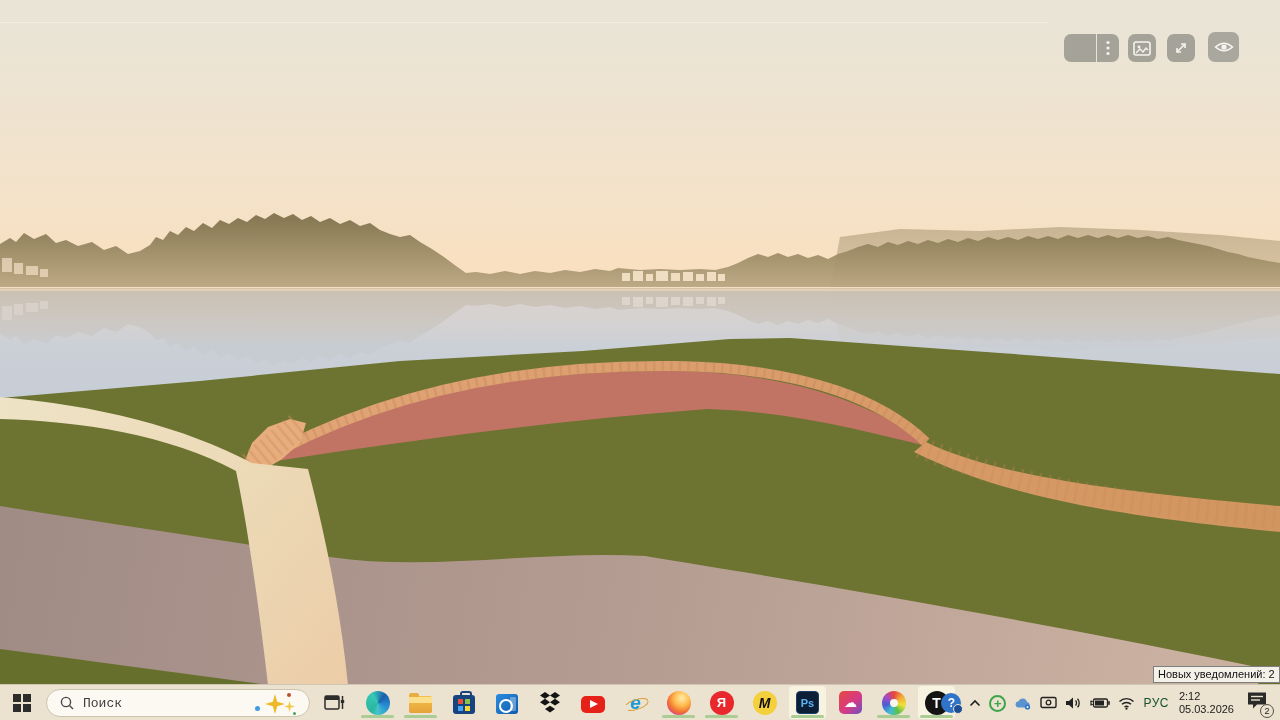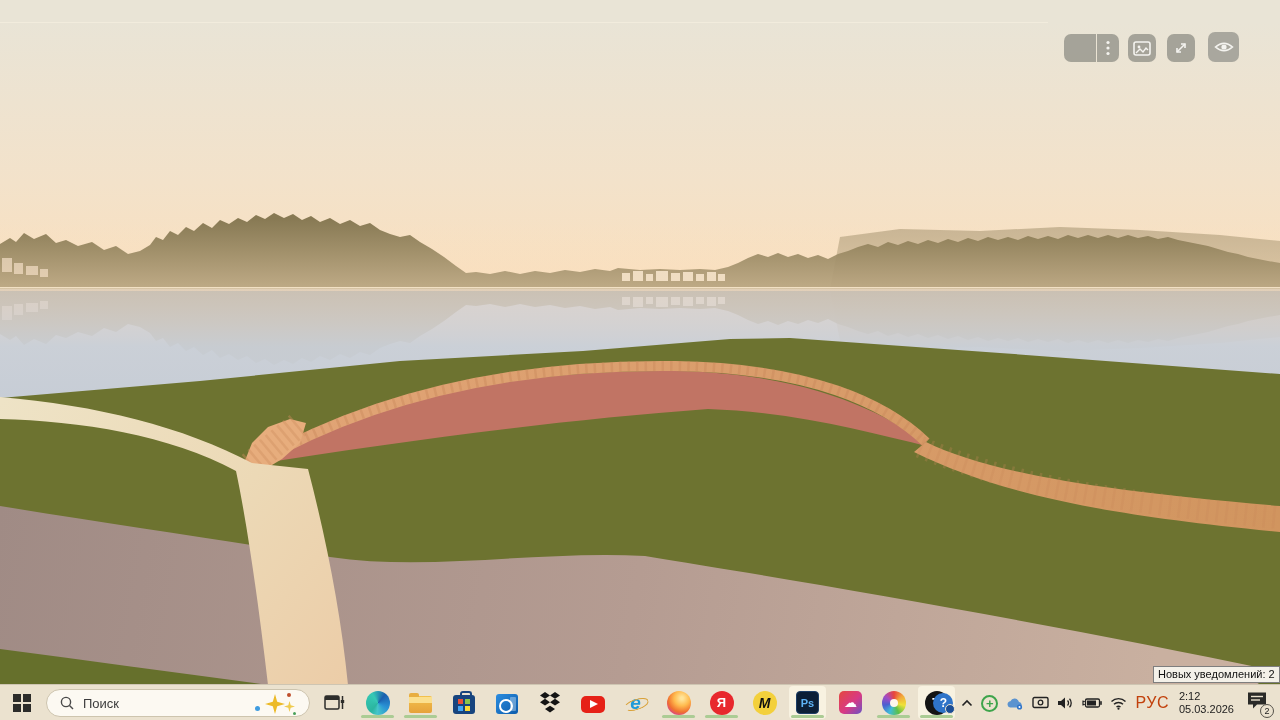--- a/index.html
+++ b/index.html
@@ -29,21 +29,21 @@
 
   
   #tooltip{position:absolute;left:1153px;top:643px;background:#f4f1e9;border:1px solid #7e7e7e;color:#111;font-size:11px;line-height:13px;padding:1px 4px;white-space:nowrap;}
 
   
   #taskbar{position:absolute;left:0;top:684px;width:1280px;height:36px;background:#ebe2cf;border-top:1px solid rgba(120,110,90,.25);}
   #start{position:absolute;left:13px;top:9px;width:18px;height:18px;display:grid;grid-template-columns:8px 8px;grid-template-rows:8px 8px;gap:2px;}
   #start i{background:#2c2c2a;}
   #searchbox{position:absolute;left:46px;top:4px;width:264px;height:28px;background:#fcf9f2;border:1px solid #cdc4ae;border-radius:14px;display:flex;align-items:center;}
   #search-mag{margin-left:13px;}
-  #search-text{margin-left:9px;font-size:13px;color:#3c3c3c;}
+  #search-text{margin-left:9px;font-size:13px;color:#3c3c3c;font-family:Liberation Mono, monospace;}
   #sparkles{position:absolute;right:12px;top:2px;width:46px;height:24px;}
   .star{position:absolute;clip-path:polygon(50% 0,61% 39%,100% 50%,61% 61%,50% 100%,39% 61%,0 50%,39% 39%);}
   #star-big{left:14px;top:2px;width:20px;height:20px;background:#ecba28;}
   #star-sm{left:33px;top:9px;width:11px;height:11px;background:#efcb4e;}
   .dotc{position:absolute;border-radius:50%;}
   #dot-blue{left:4px;top:14px;width:5px;height:5px;background:#3f9ce0;}
   #dot-red{left:36px;top:1px;width:4px;height:4px;background:#bf4f2c;}
   #dot-green{left:42px;top:20px;width:3px;height:3px;background:#49a05a;}
 
   #apps{position:absolute;left:316px;top:1px;display:flex;gap:6px;}
@@ -81,21 +81,21 @@
   .i-ie{position:relative;color:#1f9ad9;}
   .gl-e{font-size:19px;font-style:italic;line-height:1;}
   .i-ie::after{content:"";position:absolute;left:0px;top:8px;width:23px;height:9px;border:1.5px solid #d9a23a;border-radius:50%;transform:rotate(-18deg);border-left-color:transparent;}
 
   
   #tray{position:absolute;right:10px;top:0;height:36px;display:flex;align-items:center;gap:8px;}
   .tri{display:flex;align-items:center;justify-content:center;position:relative;}
   #tray-help{width:20px;height:20px;border-radius:50%;background:#2f74c9;color:#fff;font-size:12px;font-weight:bold;}
   #tray-help::after{content:"";position:absolute;right:-2px;bottom:-1px;width:8px;height:8px;border-radius:50%;background:#1b4e96;border:1px solid #ebe2cf;}
   #tray-green{width:17px;height:17px;border-radius:50%;border:2.5px solid #3da44b;color:#3da44b;font-weight:900;font-size:13px;line-height:1;}
-  #tray-lang{font-size:16px;color:#c2410c;letter-spacing:.5px;}
+  #tray-lang{font-size:12px;color:#14532d;letter-spacing:.5px;}
   #tray-clock{text-align:left;font-size:11px;color:#1c1c1c;line-height:13px;margin-left:2px;}
   #tray-notif{margin-left:4px;position:relative;width:24px;height:24px;}
   #notif-badge{position:absolute;right:-4px;bottom:-3px;width:14px;height:14px;border-radius:50%;border:1px solid #55524a;background:#ebe2cf;color:#1c1c1c;font-size:9px;display:flex;align-items:center;justify-content:center;}
 </style>
 </head>
 <body>
 
 <div id="app">
 
 

